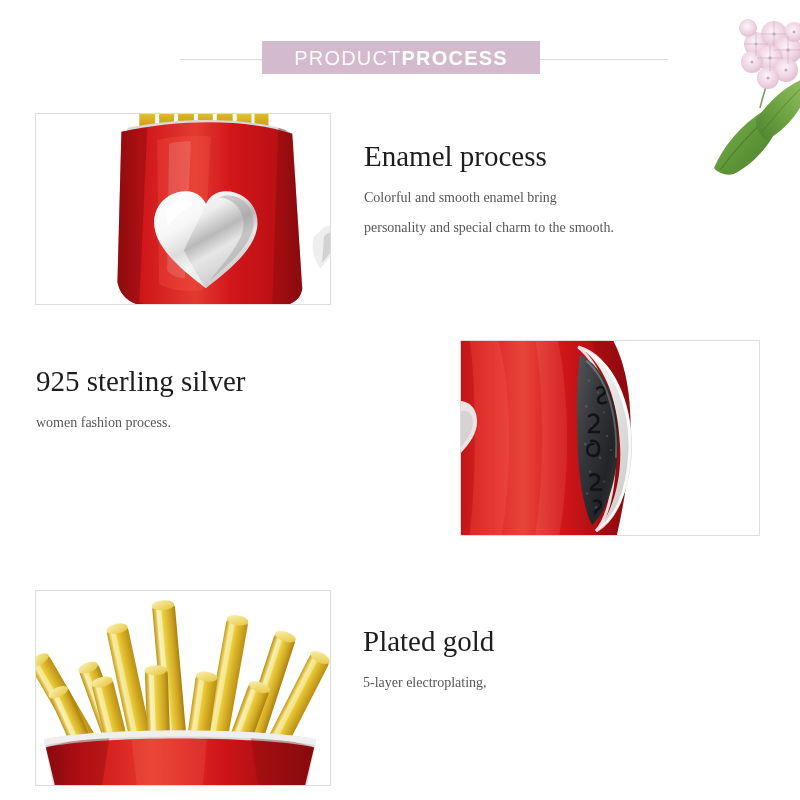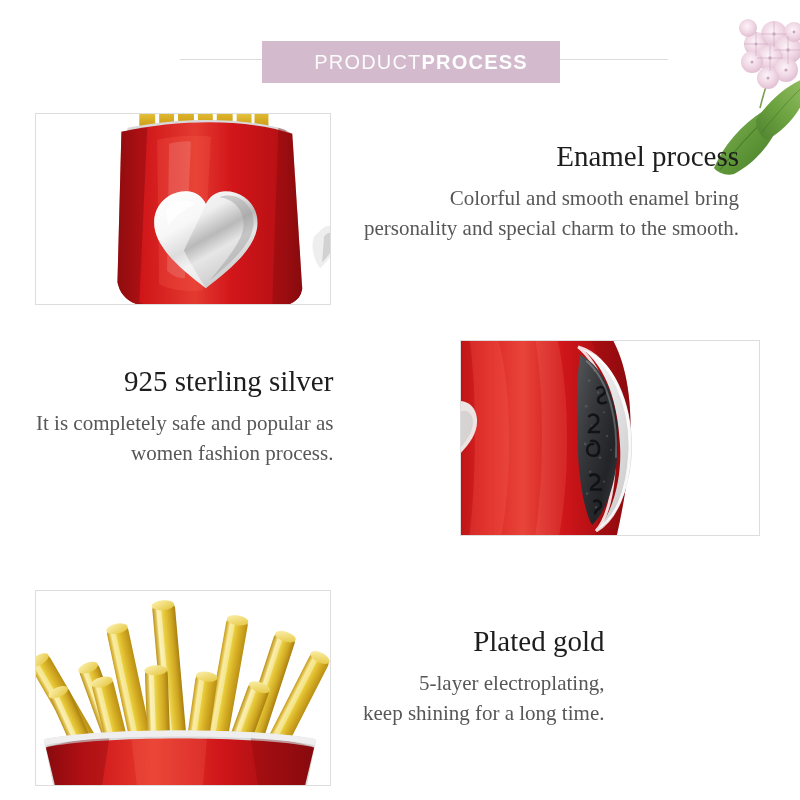--- a/index.html
+++ b/index.html
@@ -28,27 +28,26 @@
     top: 18px;
     height: 1px;
     background: #dcdcdc;
   }
   .banner-rule.left  { left: 180px;  width: 84px; }
   .banner-rule.right { left: 540px;  width: 128px; }
 
   .banner {
     position: absolute;
     left: 262px; top: 0;
-    width: 278px; height: 42px;
+    width: 278px; height: 33px;
     background: #d3bacd;
     display: flex;
     align-items: center;
     justify-content: center;
     white-space: nowrap;
-    padding-left: 20px;
   }
   .banner-text {
     font-family: "Liberation Sans", "DejaVu Sans", sans-serif;
     font-size: 20px;
     letter-spacing: 1.2px;
     color: #ffffff;
     line-height: 1;
   }
   .banner-text .thin { font-weight: 300; opacity: .95; }
   .banner-text .bold { font-weight: 700; }
@@ -69,32 +68,32 @@
     background: #ffffff;
     overflow: hidden;
   }
   .photo svg { display: block; width: 100%; height: 100%; }
 
   .photo-1 { left: 35px;  top: 113px; width: 296px; height: 192px; }
   .photo-2 { left: 460px; top: 340px; width: 300px; height: 196px; }
   .photo-3 { left: 35px;  top: 590px; width: 296px; height: 196px; }
 
   
-  .block { position: absolute; text-align: right; }
+  .block { position: absolute; }
   .block h2 {
     margin: 0 0 10px 0;
     font-weight: 400;
     font-size: 29px;
     line-height: 1.1;
     color: #1d1d1d;
     white-space: nowrap;
   }
   .block p {
     margin: 0;
-    font-size: 21px;
+    font-size: 14px;
     line-height: 30px;
     color: #575757;
     white-space: nowrap;
   }
 
   .block-1 { left: 364px; top: 141px; }
   .block-2 { left: 36px;  top: 366px; }
   .block-3 { left: 363px; top: 626px; }
 </style>
 </head>
@@ -240,21 +239,20 @@
 </div>
 
 <div class="block block-1">
   <h2>Enamel process</h2>
   <p>Colorful and smooth enamel bring</p>
   <p>personality and special charm to the smooth.</p>
 </div>
 
 <div class="block block-2">
   <h2>925 sterling silver</h2>
-  <p>It is completely safe and popular as</p>
   <p>women fashion process.</p>
 </div>
 
 <div class="photo photo-2">
   <svg viewBox="0 0 300 196" preserveAspectRatio="none" xmlns="http://www.w3.org/2000/svg">
     <defs>
       <linearGradient id="redBody2" x1="0" y1="0" x2="1" y2="0">
         <stop offset="0%" stop-color="#b30f13"></stop>
         <stop offset="18%" stop-color="#da2220"></stop>
         <stop offset="40%" stop-color="#e8453a"></stop>
@@ -441,14 +439,13 @@
       <path d="M96,150 C120,148 150,148 172,150 L168,200 L102,200 Z" fill="#ff7a63" opacity=".2"></path>
 
       <path d="M8,150 C60,138 230,138 282,150 L282,156 C230,144 60,144 8,156 Z" fill="#efefef"></path>
     </g>
   </svg>
 </div>
 
 <div class="block block-3">
   <h2>Plated gold</h2>
   <p>5-layer electroplating,</p>
-  <p>keep shining for a long time.</p>
 </div>
 
 </body></html>

